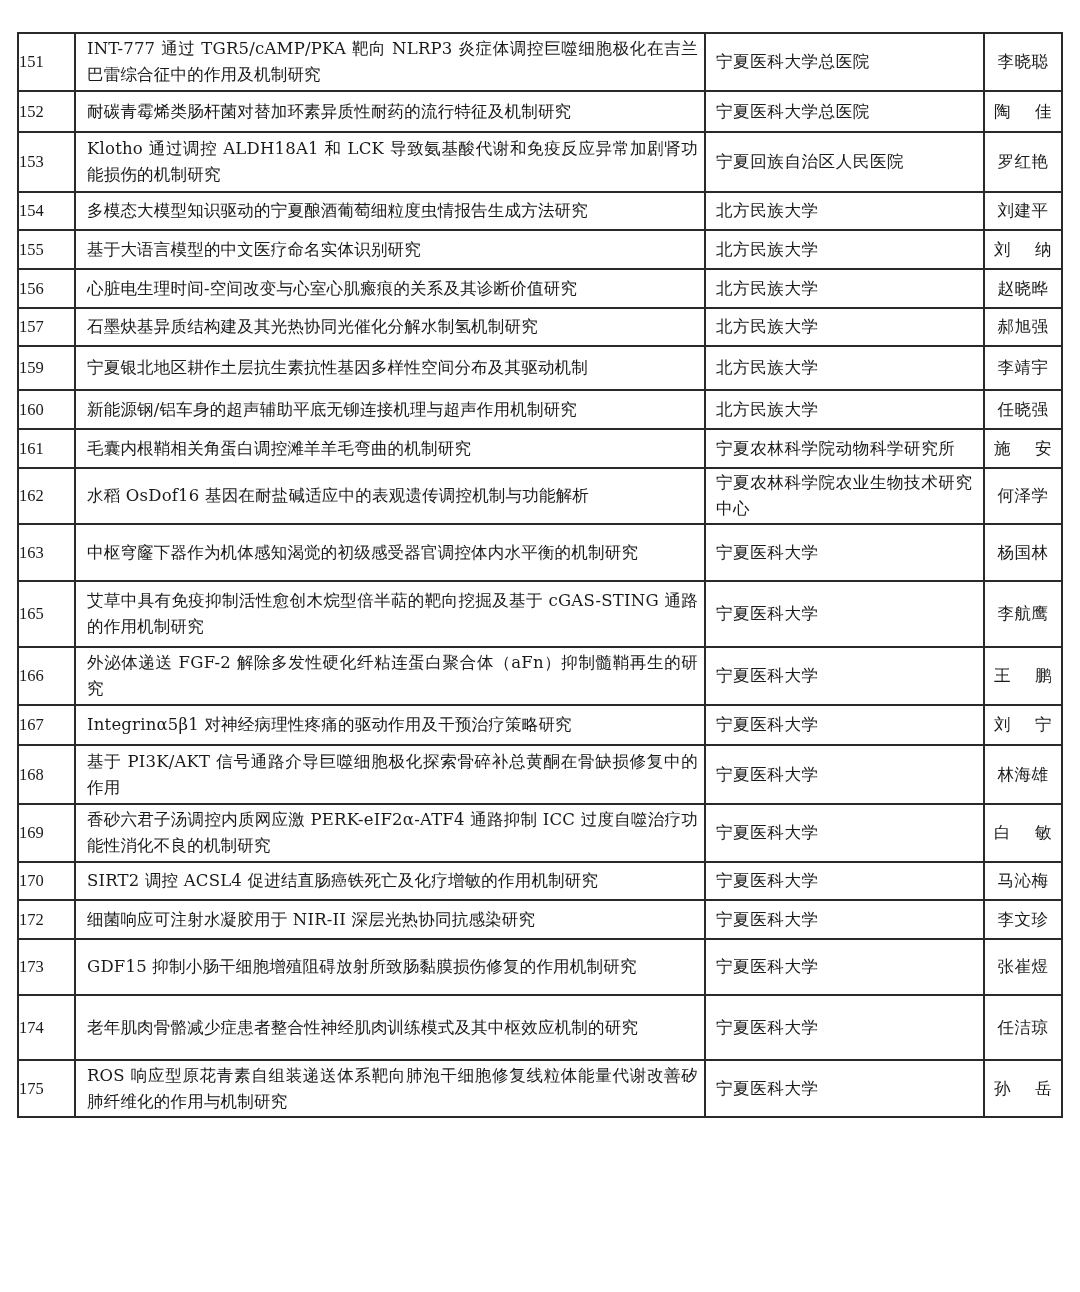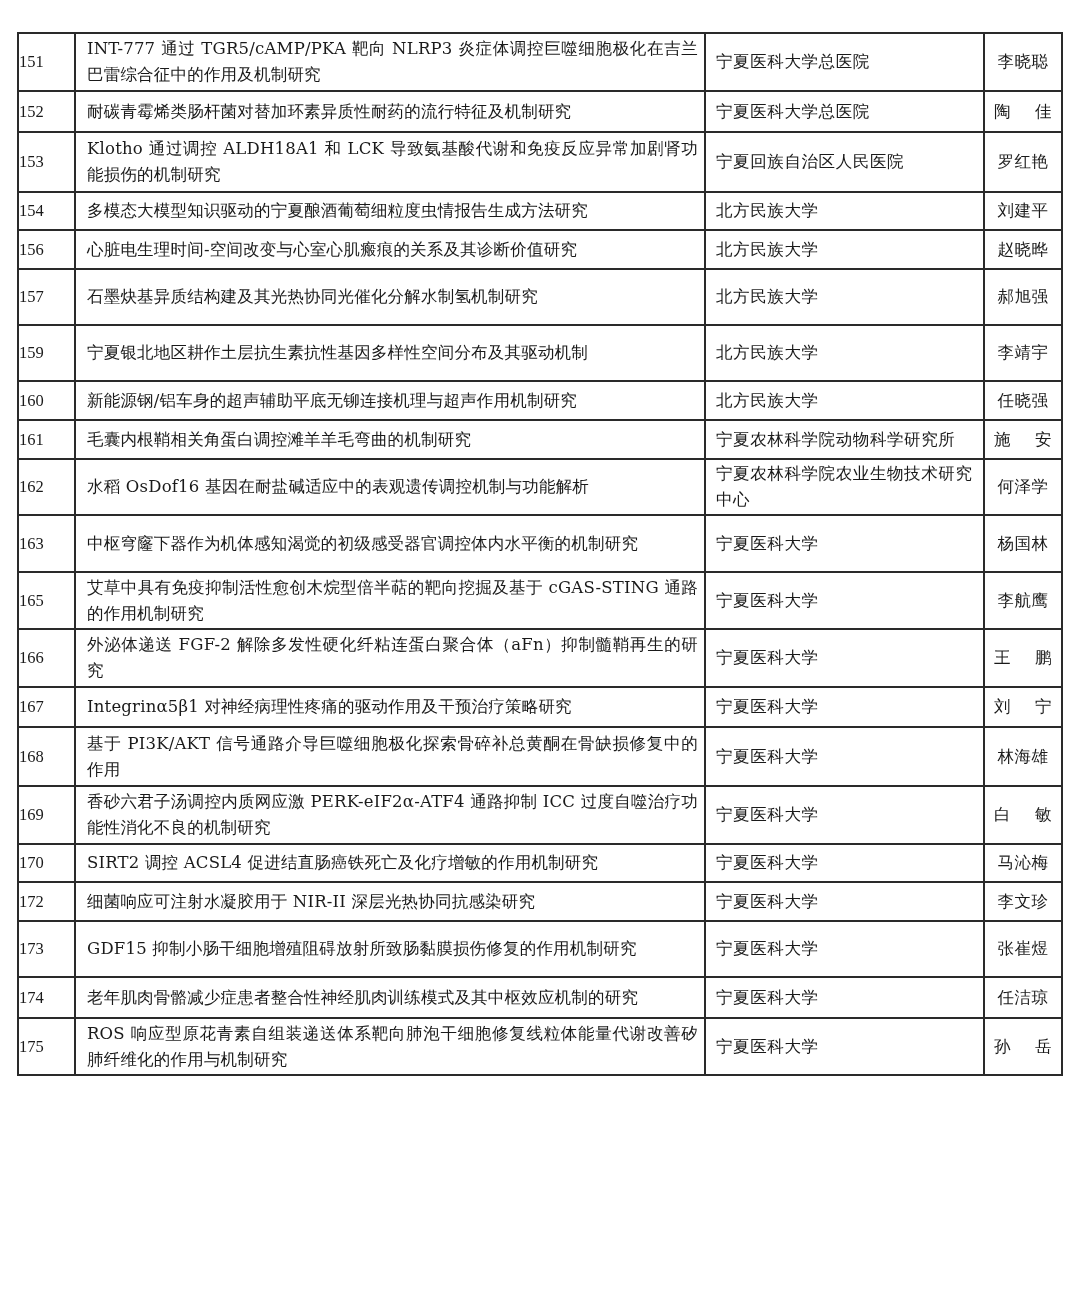--- a/index.html
+++ b/index.html
@@ -97,37 +97,43 @@
     <td class="col-person"><span>罗红艳</span></td>
   </tr>
 
   <tr style="height: 38px;">
     <td class="col-no">154</td>
     <td class="col-title">多模态大模型知识驱动的宁夏酿酒葡萄细粒度虫情报告生成方法研究</td>
     <td class="col-unit">北方民族大学</td>
     <td class="col-person"><span>刘建平</span></td>
   </tr>
 
+  <tr style="height: 39px;">
+    <td class="col-no">155</td>
+    <td class="col-title">基于大语言模型的中文医疗命名实体识别研究</td>
+    <td class="col-unit">北方民族大学</td>
+    <td class="col-person"><span class="person-spaced">刘 纳</span></td>
+  </tr>
 
   <tr style="height: 39px;">
     <td class="col-no">156</td>
     <td class="col-title">心脏电生理时间-空间改变与心室心肌瘢痕的关系及其诊断价值研究</td>
     <td class="col-unit">北方民族大学</td>
     <td class="col-person"><span>赵晓晔</span></td>
   </tr>
 
-  <tr style="height: 56px;">
+  <tr style="height: 38px;">
     <td class="col-no">157</td>
     <td class="col-title">石墨炔基异质结构建及其光热协同光催化分解水制氢机制研究</td>
     <td class="col-unit">北方民族大学</td>
     <td class="col-person"><span>郝旭强</span></td>
   </tr>
 
 
-  <tr style="height: 56px;">
+  <tr style="height: 44px;">
     <td class="col-no">159</td>
     <td class="col-title">宁夏银北地区耕作土层抗生素抗性基因多样性空间分布及其驱动机制</td>
     <td class="col-unit">北方民族大学</td>
     <td class="col-person"><span>李靖宇</span></td>
   </tr>
 
   <tr style="height: 39px;">
     <td class="col-no">160</td>
     <td class="col-title">新能源钢/铝车身的超声辅助平底无铆连接机理与超声作用机制研究</td>
     <td class="col-unit">北方民族大学</td>
@@ -149,21 +155,21 @@
   </tr>
 
   <tr style="height: 57px;">
     <td class="col-no">163</td>
     <td class="col-title">中枢穹窿下器作为机体感知渴觉的初级感受器官调控体内水平衡的机制研究</td>
     <td class="col-unit">宁夏医科大学</td>
     <td class="col-person"><span>杨国林</span></td>
   </tr>
 
 
-  <tr style="height: 57px;">
+  <tr style="height: 66px;">
     <td class="col-no">165</td>
     <td class="col-title">艾草中具有免疫抑制活性愈创木烷型倍半萜的靶向挖掘及基于 cGAS-STING 通路的作用机制研究</td>
     <td class="col-unit">宁夏医科大学</td>
     <td class="col-person"><span>李航鹰</span></td>
   </tr>
 
   <tr style="height: 58px;">
     <td class="col-no">166</td>
     <td class="col-title">外泌体递送 FGF-2 解除多发性硬化纤粘连蛋白聚合体（aFn）抑制髓鞘再生的研究</td>
     <td class="col-unit">宁夏医科大学</td>
@@ -206,21 +212,21 @@
     <td class="col-person"><span>李文珍</span></td>
   </tr>
 
   <tr style="height: 56px;">
     <td class="col-no">173</td>
     <td class="col-title">GDF15 抑制小肠干细胞增殖阻碍放射所致肠黏膜损伤修复的作用机制研究</td>
     <td class="col-unit">宁夏医科大学</td>
     <td class="col-person"><span>张崔煜</span></td>
   </tr>
 
-  <tr style="height: 41px; margin-left: 40px;">
+  <tr style="height: 65px; margin-left: 40px;">
     <td class="col-no">174</td>
     <td class="col-title">老年肌肉骨骼减少症患者整合性神经肌肉训练模式及其中枢效应机制的研究</td>
     <td class="col-unit">宁夏医科大学</td>
     <td class="col-person"><span>任洁琼</span></td>
   </tr>
 
   <tr style="height: 57px;">
     <td class="col-no">175</td>
     <td class="col-title">ROS 响应型原花青素自组装递送体系靶向肺泡干细胞修复线粒体能量代谢改善矽肺纤维化的作用与机制研究</td>
     <td class="col-unit">宁夏医科大学</td>

